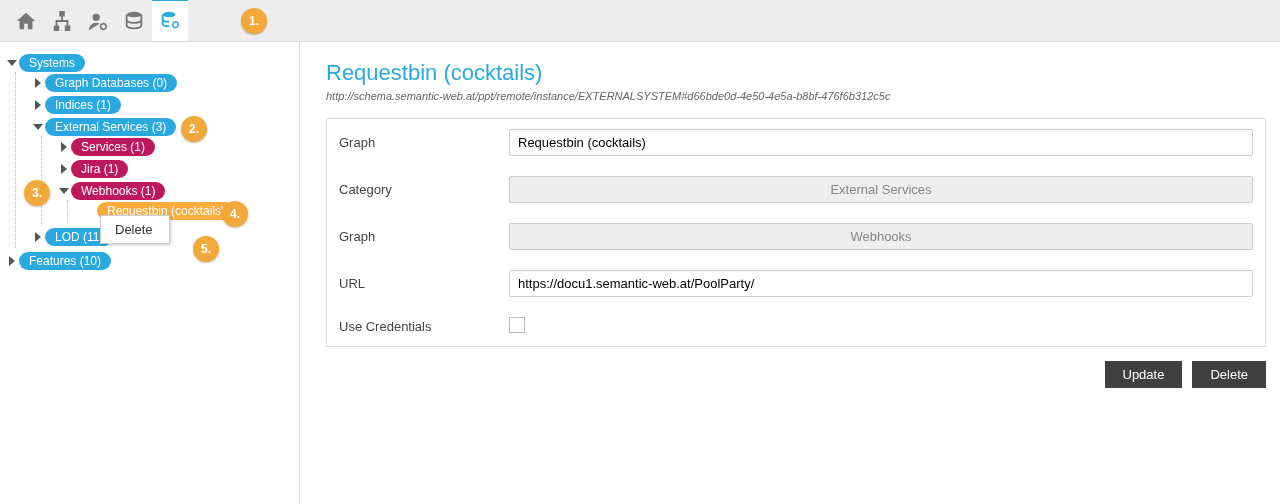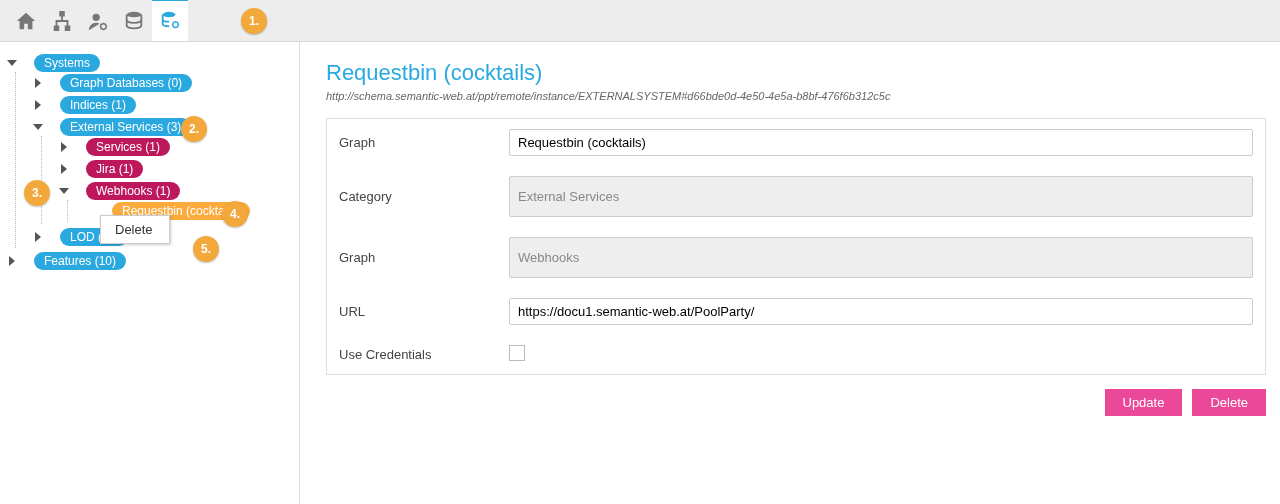--- a/index.html
+++ b/index.html
@@ -15,21 +15,21 @@
   .ann { position: absolute; width: 26px; height: 26px; border-radius: 50%; background: #f2a83a; color: #fff; font-size: 12px; font-weight: bold; display: flex; align-items: center; justify-content: center; box-shadow: 0 1px 2px rgba(0,0,0,0.25); z-index: 100; }
 
   .layout { display: flex; height: calc(504px - 42px); }
 
   
   .sidebar { width: 300px; border-right: 1px solid #ddd; padding: 10px 6px; position: relative; }
   .tree { font-size: 12.5px; }
   .tree ul { list-style: none; padding-left: 0; }
   .tree li { position: relative; padding: 2px 0 2px 0; }
   .tree li > ul { padding-left: 16px; border-left: 1px dotted #bbb; margin-left: 9px; }
-  .tree-row { display: flex; align-items: center; gap: 16px; }
+  .tree-row { display: flex; align-items: center; gap: 1px; }
   .toggle { width: 12px; height: 12px; display: inline-flex; align-items: center; justify-content: center; cursor: pointer; }
   .toggle::before { content: ''; border-style: solid; }
   .toggle.closed::before { border-width: 5px 0 5px 6px; border-color: transparent transparent transparent #555; }
   .toggle.open::before { border-width: 6px 5px 0 5px; border-color: #555 transparent transparent transparent; }
   .toggle.none { visibility: hidden; }
   .pill { display: inline-block; padding: 2px 10px; border-radius: 10px; color: #fff; font-size: 12px; white-space: nowrap; cursor: pointer; }
   .pill.blue   { background: #2aa9e0; }
   .pill.purple { background: #be185d; }
   .pill.orange { background: #fbab3b; }
 
@@ -39,25 +39,25 @@
   
   .content { flex: 1; padding: 18px 14px 12px 26px; position: relative; }
   .page-title { color: #2aa9e0; font-size: 22px; font-weight: normal; margin-bottom: 4px; }
   .page-uri  { font-size: 11px; font-style: italic; color: #666; margin-bottom: 16px; }
 
   .panel { border: 1px solid #ddd; }
   .form-row { display: flex; align-items: center; border-bottom: 0 solid #eee; padding: 10px 12px; }
   .form-row .label { width: 170px; color: #444; font-size: 13px; }
   .form-row .field { flex: 1; }
   .field input[type=text] { width: 100%; padding: 5px 8px; border: 1px solid #ccc; border-radius: 2px; font-size: 13px; background: #fff; }
-  .field .readonly { width: 100%; padding: 12px 8px; border: 1px solid #ccc; border-radius: 2px; font-size: 13px; background: #eee; color: #888; }
+  .field .readonly { width: 100%; padding: 5px 8px; border: 1px solid #ccc; border-radius: 2px; font-size: 13px; background: #eee; color: #888; text-align: center; }
   .checkbox { width: 16px; height: 16px; border: 1px solid #bbb; display: inline-block; cursor: pointer; }
 
   .buttons { display: flex; justify-content: flex-end; gap: 10px; margin-top: 14px; }
-  .btn { background: #ec4899; color: #fff; border: none; padding: 6px 18px; font-size: 13px; cursor: pointer; }
+  .btn { background: #404040; color: #fff; border: none; padding: 6px 18px; font-size: 13px; cursor: pointer; }
 </style>
 </head>
 <body>
 
 <div class="ann" style="left:241px; top:8px;">1.</div>
 <div class="ann" style="left:181px; top:116px;">2.</div>
 <div class="ann" style="left:24px;  top:180px;">3.</div>
 <div class="ann" style="left:222px; top:201px;">4.</div>
 <div class="ann" style="left:193px; top:236px;">5.</div>
 

